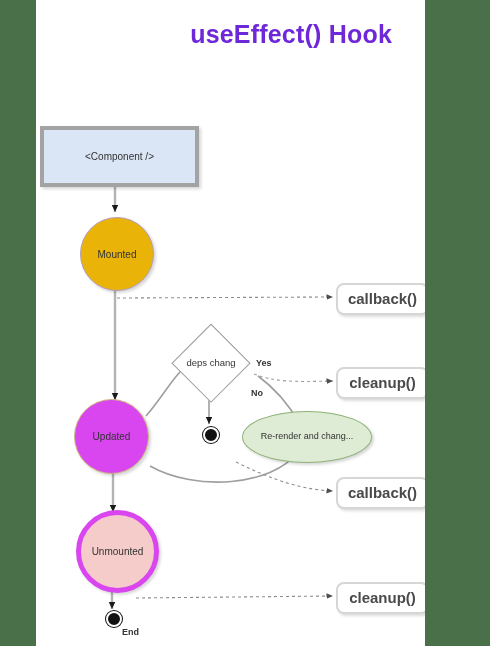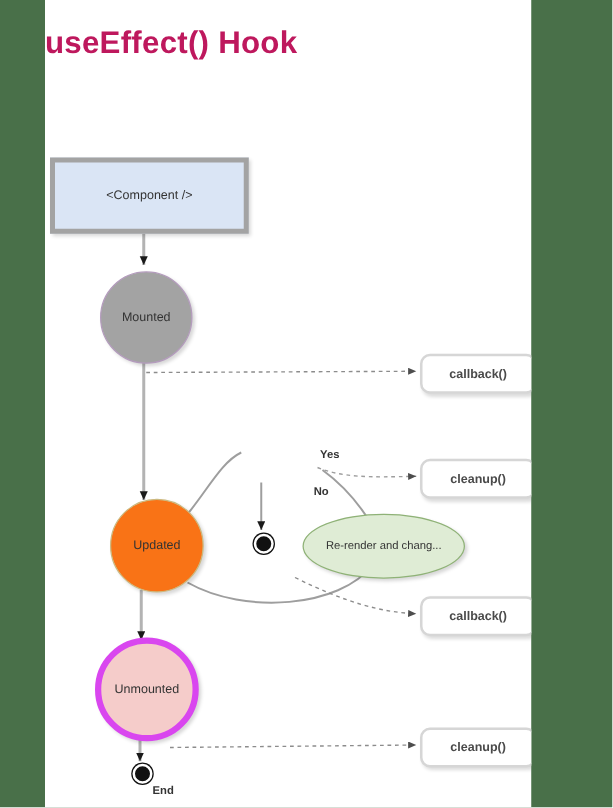--- a/index.html
+++ b/index.html
@@ -24,24 +24,24 @@
     height: 646px;
     background: #ffffff;
     overflow: hidden;
   }
   
   #title {
     position: absolute;
     left: 0px;
     top: 20px;
     width: 356px;
-    text-align: left;
+    text-align: right;
     font-size: 25px;
     font-weight: bold;
-    color: #be185d;
+    color: #6d28d9;
     letter-spacing: 0.2px;
     white-space: nowrap;
   }
   
   .ntext {
     position: absolute;
     left: 0;
     top: 0;
     width: 100%;
     height: 100%;
@@ -94,21 +94,21 @@
   }
   
   .roundnode {
     position: absolute;
     background: #ffffff;
     border: 2px solid #d6d6d6;
     border-radius: 8px;
     box-shadow: 2px 2px 3px rgba(0,0,0,0.14);
   }
   .roundnode .ntext {
-    font-size: 10px;
+    font-size: 15px;
     font-weight: bold;
     color: #4a4a4a;
   }
   
   .dotnode {
     position: absolute;
     border-radius: 50%;
     background: #111111;
     border: 2px solid #ffffff;
     box-shadow: 0 0 0 1px #111111;
@@ -171,32 +171,36 @@
 
       <path d="M200,462 C240,482 270,490 297,491" stroke="#8c8c8c" stroke-width="1.1" fill="none" stroke-dasharray="3 3" marker-end="url(#arrowThin)"></path>
 
       <path d="M100,598 L297,596" stroke="#8c8c8c" stroke-width="1.1" fill="none" stroke-dasharray="3 3" marker-end="url(#arrowThin)"></path>
     </svg>
 
     <div class="rectnode" style="left:4px; top:126px; width:151px; height:53px;">
       <div class="ntext">&lt;Component /&gt;</div>
     </div>
 
-    <div class="circlenode" style="left:44px; top:217px; width:72px; height:72px; background:#a3a3a3; border:1px solid #b49cbd;">
+    <div class="circlenode" style="left:44px; top:217px; width:72px; height:72px; background:#eab308; border:1px solid #b49cbd;">
       <div class="ntext">Mounted</div>
     </div>
 
-    <div class="circlenode" style="left:52px; top:399px; width:73px; height:73px; background:#f97316; border:1px solid #ccb97f;">
+    <div class="circlenode" style="left:38px; top:399px; width:73px; height:73px; background:#d946ef; border:1px solid #ccb97f;">
       <div class="ntext">Updated</div>
     </div>
 
     <div class="circlenode" style="left:40px; top:510px; width:73px; height:73px; background:#f5ccca; border:5px solid #d946ef;">
       <div class="ntext">Unmounted</div>
     </div>
 
+    <div class="diamondnode" style="left:137px; top:325px; width:76px; height:76px;">
+      <div class="dshape"></div>
+      <div class="ntext" style="font-size:9.5px;">deps chang</div>
+    </div>
 
     <div class="ellipsenode" style="left:206px; top:411px; width:128px; height:50px;">
       <div class="ntext" style="font-size:9px;">Re-render and chang...</div>
     </div>
 
     <div class="roundnode" style="left:300px; top:283px; width:89px; height:28px;">
       <div class="ntext">callback()</div>
     </div>
 
     <div class="roundnode" style="left:300px; top:367px; width:89px; height:28px;">

